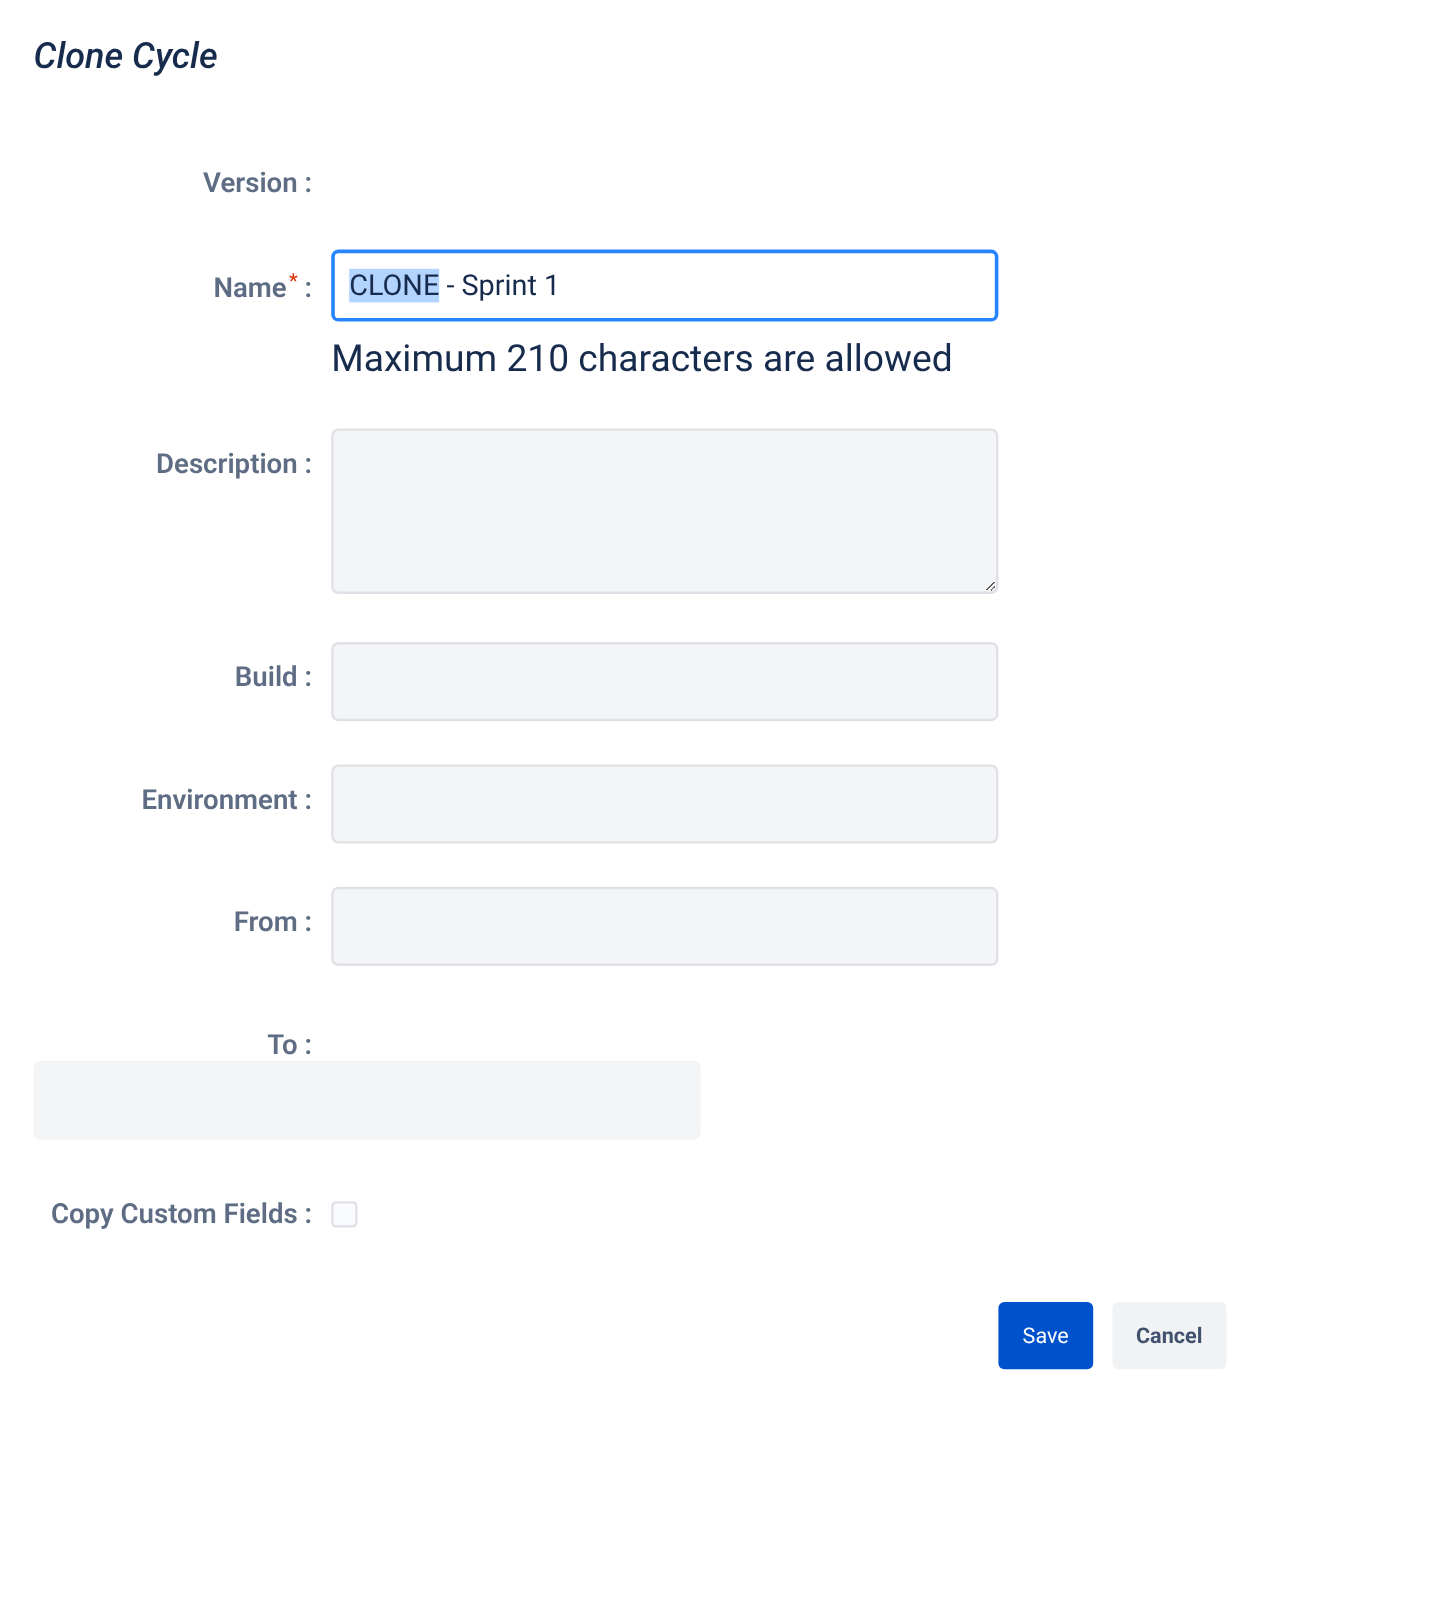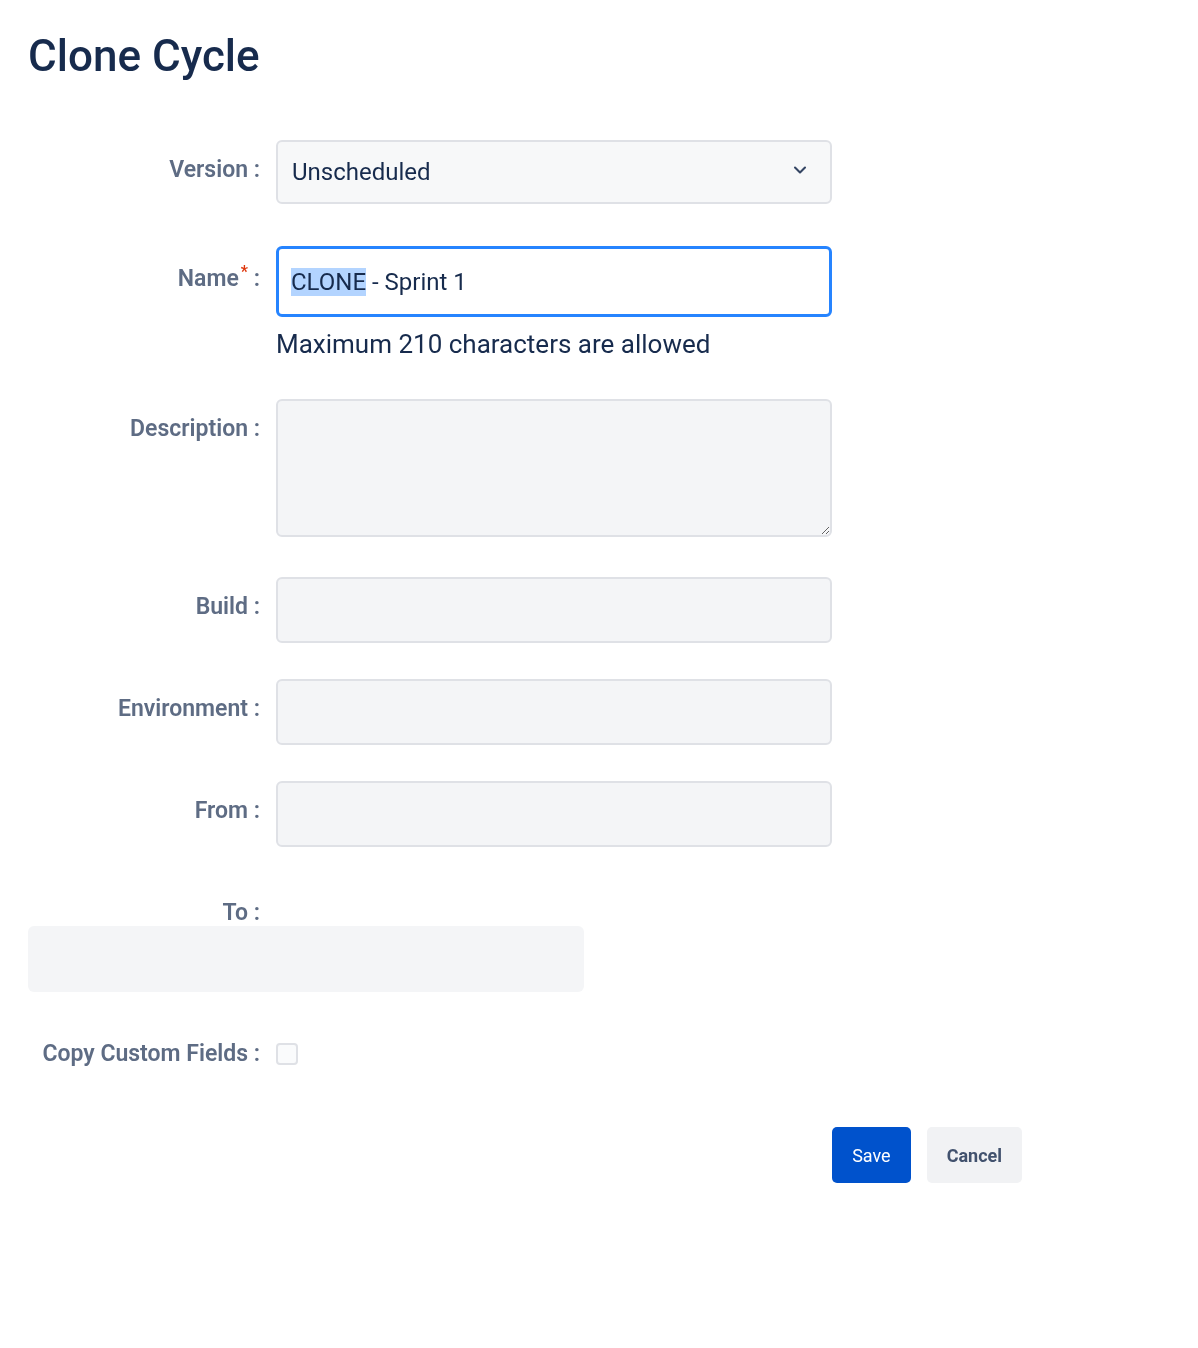--- a/index.html
+++ b/index.html
@@ -7,24 +7,25 @@
     margin: 0;
     padding: 0;
   }
   body {
     font-family: -apple-system, BlinkMacSystemFont, "Segoe UI", Roboto, Helvetica, Arial, sans-serif;
     background: #fff;
     padding: 30px 28px;
     width: 1198px;
   }
   .dialog-title {
-    font-size: 44px;
+    font-size: 30px;
     font-weight: 500;
     color: #172b4d;
     margin-bottom: 58px;
+    font-style: italic;
   }
   .form-row {
     display: flex;
     align-items: flex-start;
     margin-bottom: 36px;
   }
   .form-row.version-row { margin-bottom: 42px; margin-top: 42px; }
   .form-row.name-row { margin-bottom: 12px; }
   .form-row.hint-row { margin-bottom: 40px; }
   .form-row.check-row { margin-bottom: 60px; align-items:center; }
@@ -70,21 +71,21 @@
   }
   .select-caret {
     position: absolute;
     right: 22px;
     top: 50%;
     transform: translateY(-50%);
     pointer-events: none;
   }
   .name-display {
     width: 100%;
-    height: 71px;
+    height: 60px;
     border: 3px solid #2684ff;
     border-radius: 6px;
     background: #fff;
     font-size: 24px;
     color: #172b4d;
     padding: 0 12px;
     display: flex;
     align-items: center;
     white-space: pre;
   }
@@ -111,21 +112,21 @@
     border-radius: 6px;
     background: #f4f5f7;
     font-size: 22px;
     color: #172b4d;
     padding: 12px;
     outline: none;
     resize: both;
     font-family: inherit;
   }
   .hint-text {
-    font-size: 26px;
+    font-size: 31px;
     color: #172b4d;
   }
   .checkbox-wrap {
     display: flex;
     align-items: center;
     height: 24px;
   }
   .checkbox {
     width: 22px;
     height: 22px;
@@ -160,32 +161,20 @@
     font-weight: 700;
   }
 </style>
 </head>
 <body>
 
 <h1 class="dialog-title">Clone Cycle</h1>
 
 <div class="form-row version-row">
   <div class="label-cell">Version :</div>
-  <div class="field-cell">
-    <div class="select-wrap">
-      <div class="select-box">
-        <span>Unscheduled</span>
-      </div>
-      <span class="select-caret">
-        <svg width="20" height="20" viewBox="0 0 24 24" fill="none" stroke="#344563" stroke-width="2.5" stroke-linecap="round" stroke-linejoin="round">
-            <polyline points="6 9 12 15 18 9"></polyline>
-          </svg>
-      </span>
-    </div>
-  </div>
 </div>
 
 <div class="form-row name-row">
   <div class="label-cell">
     <span>Name</span><span class="required-asterisk">*</span><span> :</span>
   </div>
   <div class="field-cell">
     <div class="name-display">
       <span class="sel" style="background:#b3d4ff;">CLONE</span><span> - Sprint 1</span>
     </div>

